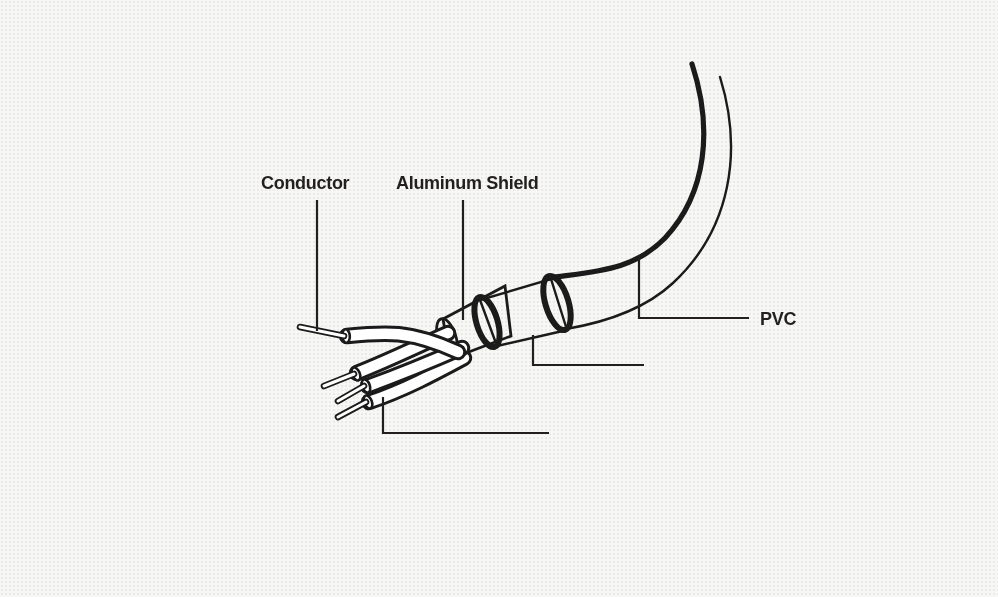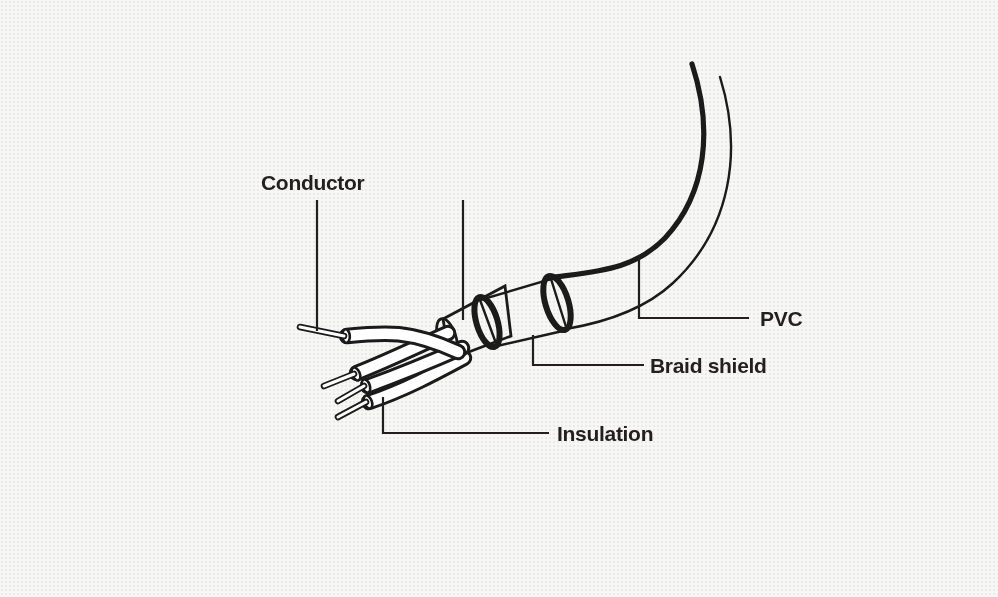--- a/index.html
+++ b/index.html
@@ -21,21 +21,21 @@
     background-size: 4px 4px;
   }
   .stage svg {
     position: absolute;
     left: 0;
     top: 0;
   }
   .diagram-label {
     position: absolute;
     font-weight: 700;
-    font-size: 21px;
+    font-size: 18px;
     line-height: 26px;
     letter-spacing: -0.3px;
     color: #231f20;
     white-space: nowrap;
   }
   .lbl-conductor   { left: 261px; top: 170px; }
   .lbl-aluminum    { left: 396px; top: 170px; }
   .lbl-pvc         { left: 760px; top: 306px; text-align: center; }
   .lbl-braid       { left: 650px; top: 353px; }
   .lbl-insulation  { left: 557px; top: 421px; }
@@ -115,16 +115,15 @@
     <g>
       <path class="leader" d="M317,200 L317,331"></path>
       <path class="leader" d="M463,200 L463,320"></path>
       <path class="leader" d="M639,255 L639,318 L749,318"></path>
       <path class="leader" d="M533,335 L533,365 L644,365"></path>
       <path class="leader" d="M383,397 L383,433 L549,433"></path>
     </g>
   </svg>
 
   <div class="diagram-label lbl-conductor">Conductor</div>
+  <div class="diagram-label lbl-aluminum">Aluminum Shield</div>
   <div class="diagram-label lbl-pvc">PVC</div>
-  <div class="diagram-label lbl-braid">Braid shield</div>
-  <div class="diagram-label lbl-insulation">Insulation</div>
 </div>
 
 </body></html>

